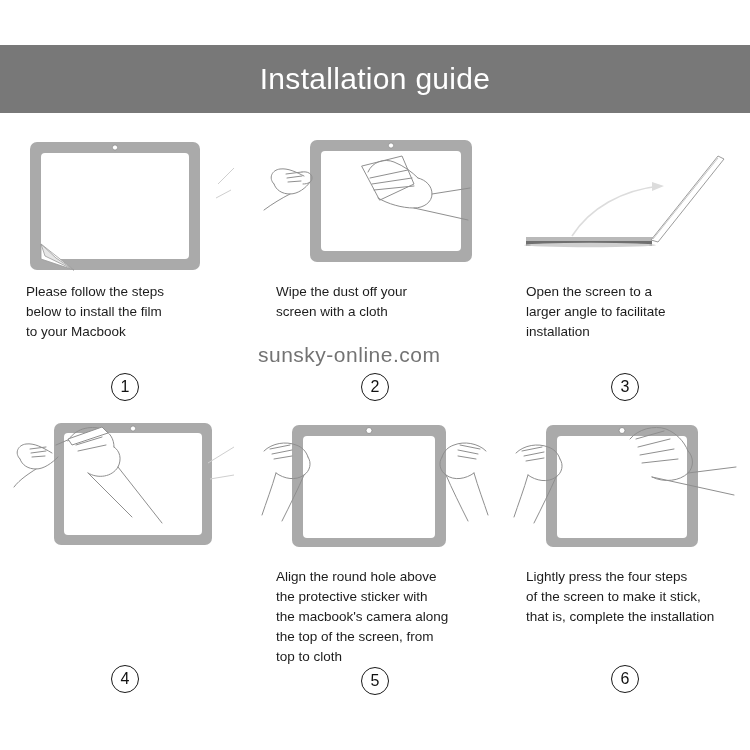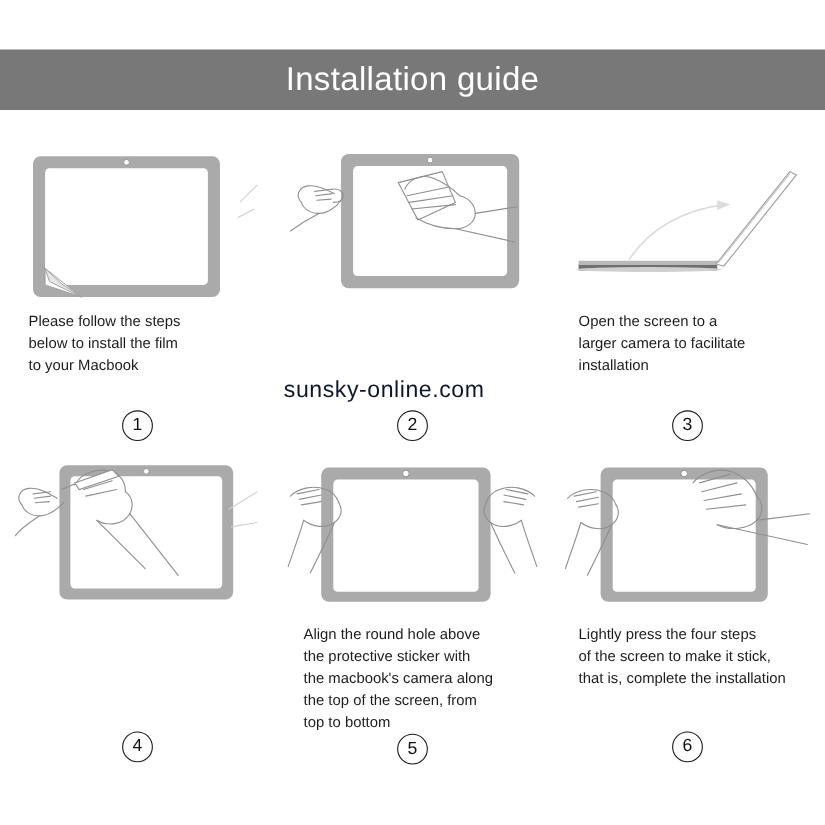--- a/index.html
+++ b/index.html
@@ -18,21 +18,21 @@
     height: 750px;
     background: #ffffff;
   }
 
   
   .header-bar {
     position: absolute;
     left: 0;
     top: 45px;
     width: 750px;
-    height: 55px;
+    height: 68px;
     background: #787878;
     display: flex;
     align-items: center;
     justify-content: center;
   }
   .header-title {
     color: #ffffff;
     font-size: 30px;
     font-weight: 400;
     letter-spacing: 0.3px;
@@ -96,21 +96,21 @@
 
   
   .row2 .step-num-wrap { padding-bottom: 22px; }
 
   
   .watermark {
     position: absolute;
     left: 258px;
     top: 343px;
     font-size: 21px;
-    color: #0f172a;
+    color: #737373;
     letter-spacing: 0.5px;
     pointer-events: none;
     user-select: none;
   }
 
   svg { display: block; overflow: visible; }
 </style>
 </head>
 <body>
 
@@ -162,39 +162,41 @@
             <path d="M106 40 C110 30, 122 26, 132 30 C142 34, 150 40, 156 46"></path>
             <path d="M108 46 L146 38"></path>
             <path d="M110 52 L150 46"></path>
             <path d="M112 58 L152 54"></path>
             <path d="M156 46 C164 48, 170 54, 170 62 C170 70, 162 76, 152 76 C140 76, 126 72, 116 66"></path>
             <path d="M170 62 L208 56"></path>
             <path d="M152 76 L206 88"></path>
           </g>
         </svg>
       </div>
+      <div class="step-text">Wipe the dust off your
+screen with a cloth</div>
       <div class="step-num-wrap">
         <div class="step-num">2</div>
       </div>
     </div>
 
     <div class="step-cell">
       <div class="art-area">
         <svg width="226" height="140" viewBox="0 0 226 140">
           <path d="M14 108 L140 108 L140 114 L14 114 Z" fill="#6f6f6f"></path>
           <path d="M14 105 L142 105 L145 109 L14 109 Z" fill="#b9b9b9"></path>
           <ellipse cx="78" cy="113" rx="66" ry="2.2" fill="#cfcfcf"></ellipse>
           <path d="M139 108 L206 24 L212 27 L146 110 Z" fill="#ffffff" stroke="#9c9c9c" stroke-width="1"></path>
           <path d="M141 107 L206 26" stroke="#c8c8c8" stroke-width="1" fill="none"></path>
           <path d="M60 104 C78 76, 110 58, 148 54" stroke="#dcdcdc" stroke-width="1.6" fill="none"></path>
           <path d="M140 50 L152 54 L140 59" fill="#dcdcdc"></path>
         </svg>
       </div>
       <div class="step-text">Open the screen to a
-larger camera to facilitate
+larger angle to facilitate
 installation</div>
       <div class="step-num-wrap">
         <div class="step-num">3</div>
       </div>
     </div>
 
     <div class="step-cell row2">
       <div class="art-area">
         <svg width="226" height="140" viewBox="0 0 226 140">
           <rect x="42" y="6" width="158" height="122" rx="7" fill="#aaaaaa"></rect>
@@ -251,21 +253,21 @@
             <path d="M180 40 C176 46, 178 54, 184 58 C192 64, 204 62, 212 56"></path>
             <path d="M212 56 C216 70, 222 86, 226 98"></path>
             <path d="M184 58 C190 72, 198 88, 206 104"></path>
           </g>
         </svg>
       </div>
       <div class="step-text">Align the round hole above
 the protective sticker with
 the macbook's camera along
 the top of the screen, from
-top to bottom</div>
+top to cloth</div>
       <div class="step-num-wrap">
         <div class="step-num">5</div>
       </div>
     </div>
 
     <div class="step-cell row2">
       <div class="art-area">
         <svg width="226" height="140" viewBox="0 0 226 140">
           <rect x="34" y="8" width="152" height="122" rx="7" fill="#aaaaaa"></rect>
           <rect x="45" y="19" width="130" height="102" rx="4" fill="#ffffff"></rect>

